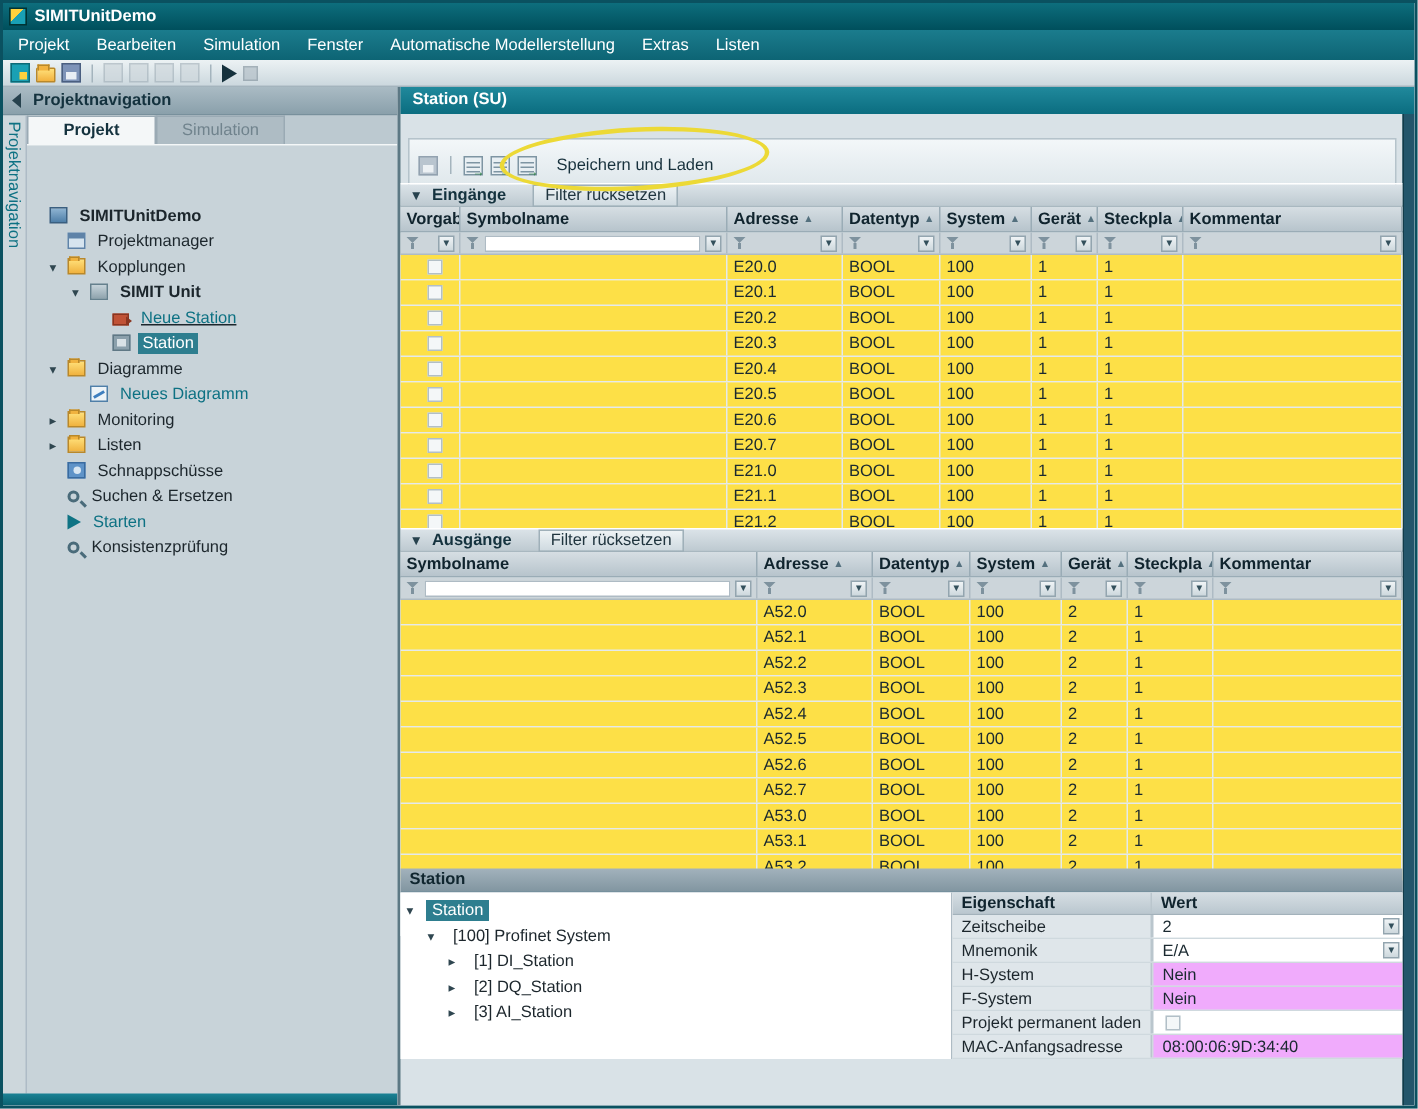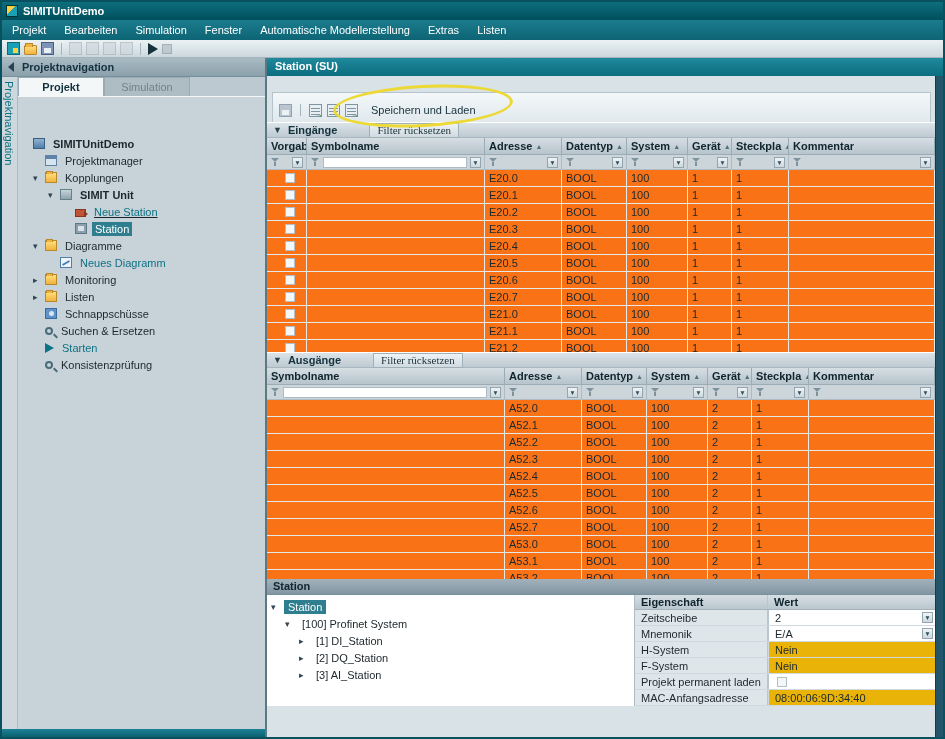--- a/index.html
+++ b/index.html
@@ -87,37 +87,37 @@
   .ic-grid::after{content:'→';position:absolute;right:-2px;bottom:-3px;font-size:8px;color:#1d7a34;font-weight:bold}
   .save-load-label{margin-left:8px;color:#17313c}
   .annotation{position:absolute;left:66px;top:27px;width:180px;height:42px;
     border:3px solid #ecd936;border-radius:50%;transform:rotate(-3deg);z-index:60;pointer-events:none}
 
   .section{position:absolute;left:0;right:8px}
   .sec-header{height:16px;background:linear-gradient(#dbe3e8,#becad1);border-top:1px solid #fff;
     border-bottom:1px solid #a9b8c0;display:flex;align-items:center;gap:6px;padding-left:6px}
   .sec-arrow{font-size:9px;color:#27424e}
   .sec-title{font-weight:bold;color:#14323e}
-  .btn-filter{height:15px;font-size:11px;padding:0 7px;margin-left:26px;
+  .btn-filter{height:15px;font-size:11px;padding:0 7px;margin-left:12px;
     background:linear-gradient(#eef3f5,#cfdae0);border:1px solid #9fb0b9;color:#20353f;
-    font-family:Liberation Serif, serif}
+    font-family:Liberation Sans, sans-serif}
   .thead{display:flex;height:17px;background:linear-gradient(#d6dee3,#b7c4cc);border-bottom:1px solid #9aacb6}
   .hcell{display:flex;align-items:center;padding:0 4px;border-right:1px solid #9aacb6;overflow:hidden;white-space:nowrap}
   .hcell span:first-child{font-weight:bold;color:#10242e}
   .sortmark{font-size:7px;color:#54707e;margin-left:3px}
   .frow{display:flex;height:15px;background:#ccd5da;border-bottom:1px solid #aebbc4}
   .fcell{display:flex;align-items:center;gap:3px;padding:0 3px;border-right:1px solid #aebbc4;overflow:hidden}
   .funnel{position:relative;width:10px;height:10px;display:inline-block;flex:0 0 auto}
   .funnel::before{content:'';position:absolute;left:1px;top:1px;border-left:4px solid transparent;border-right:4px solid transparent;border-top:4px solid #7e929e}
   .funnel::after{content:'';position:absolute;left:4px;top:5px;width:2px;height:4px;background:#7e929e}
   .dd{margin-left:auto;width:11px;height:11px;background:linear-gradient(#f0f4f6,#cdd8dd);
     border:1px solid #93a5af;font-size:6.5px;line-height:10px;text-align:center;color:#33505c;flex:0 0 auto}
   .finput{flex:1;height:11px;background:#fff;border:1px solid #aebbc4}
   .tbody{overflow:hidden;background:#fff}
-  .trow{display:flex;height:17px;background:#f97316;border-bottom:1px solid #e4e9ec}
+  .trow{display:flex;height:17px;background:#fde047;border-bottom:1px solid #e4e9ec}
   .tcell{padding:1px 4px;border-right:1px solid #e4e9ec;overflow:hidden;white-space:nowrap;line-height:14px;color:#1a2930}
   .cb{width:10px;height:10px;background:#f4f7f8;border:1px solid #b2bfc7;display:inline-block}
   .trow .cb{margin:2px 0 0 14px}
 
   
   .tbl-in .c0{width:40px;flex:0 0 auto}
   .tbl-in .c1{width:178px;flex:0 0 auto}
   .tbl-in .c2{width:77px;flex:0 0 auto}
   .tbl-in .c3{width:65px;flex:0 0 auto}
   .tbl-in .c4{width:61px;flex:0 0 auto}
@@ -148,21 +148,21 @@
   .btitem.selected .tlab{background:#2e7e8f;color:#fff}
   .b-props{flex:1;height:111px;background:#dfe6ea;display:flex;flex-direction:column;overflow:hidden}
   .p-head{display:flex;height:16px;background:linear-gradient(#d6dee3,#bac7cf);border-bottom:1px solid #a3b2bb}
   .p-head div{font-weight:bold;color:#10242e;padding:1px 6px}
   .p-c1{width:133px;flex:0 0 auto;border-right:1px solid #bac6cd;padding:1px 6px;overflow:hidden;white-space:nowrap}
   .p-c2{flex:1;display:flex;align-items:center;padding:0 2px 0 6px;overflow:hidden}
   .p-row{display:flex;height:16px;border-bottom:1px solid #cfd9de;align-items:stretch}
   .p-row .p-c1{background:#dfe6ea;line-height:14px}
   .ctl-dropdown{background:#fff;border-left:1px solid #bac6cd}
   .ctl-checkbox{background:#fff;border-left:1px solid #bac6cd}
-  .ctl-readonly{background:#eab308;border-left:1px solid #cfd9de}
+  .ctl-readonly{background:#f0abfc;border-left:1px solid #cfd9de}
   .pval{line-height:14px;color:#1a2930}
   .pcb{margin-left:2px}
 </style>
 </head>
 <body>
 
 <div id="app">
 
   <div class="titlebar">
     <span class="appico"></span>

